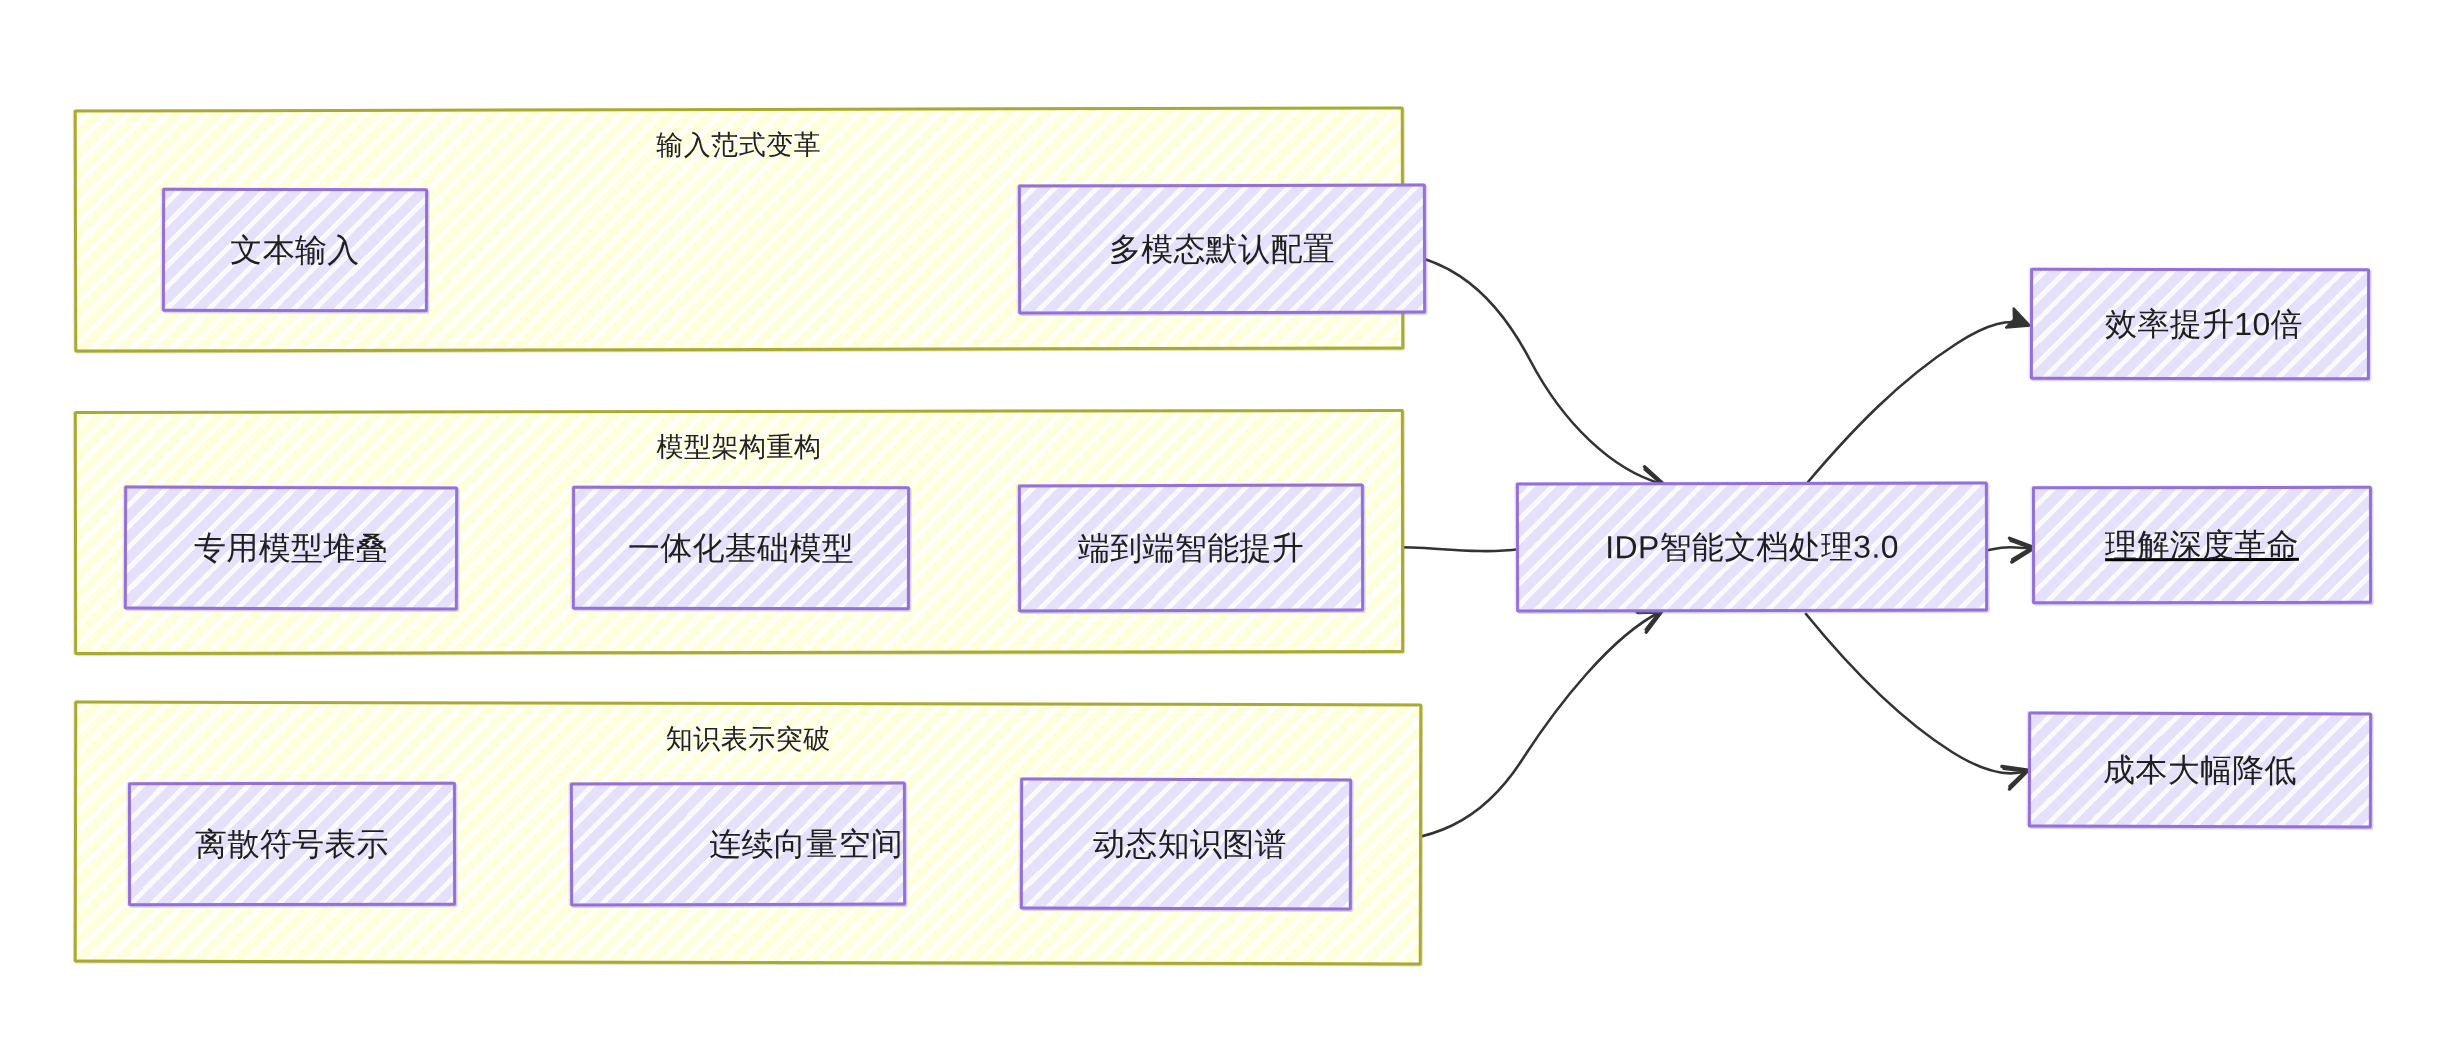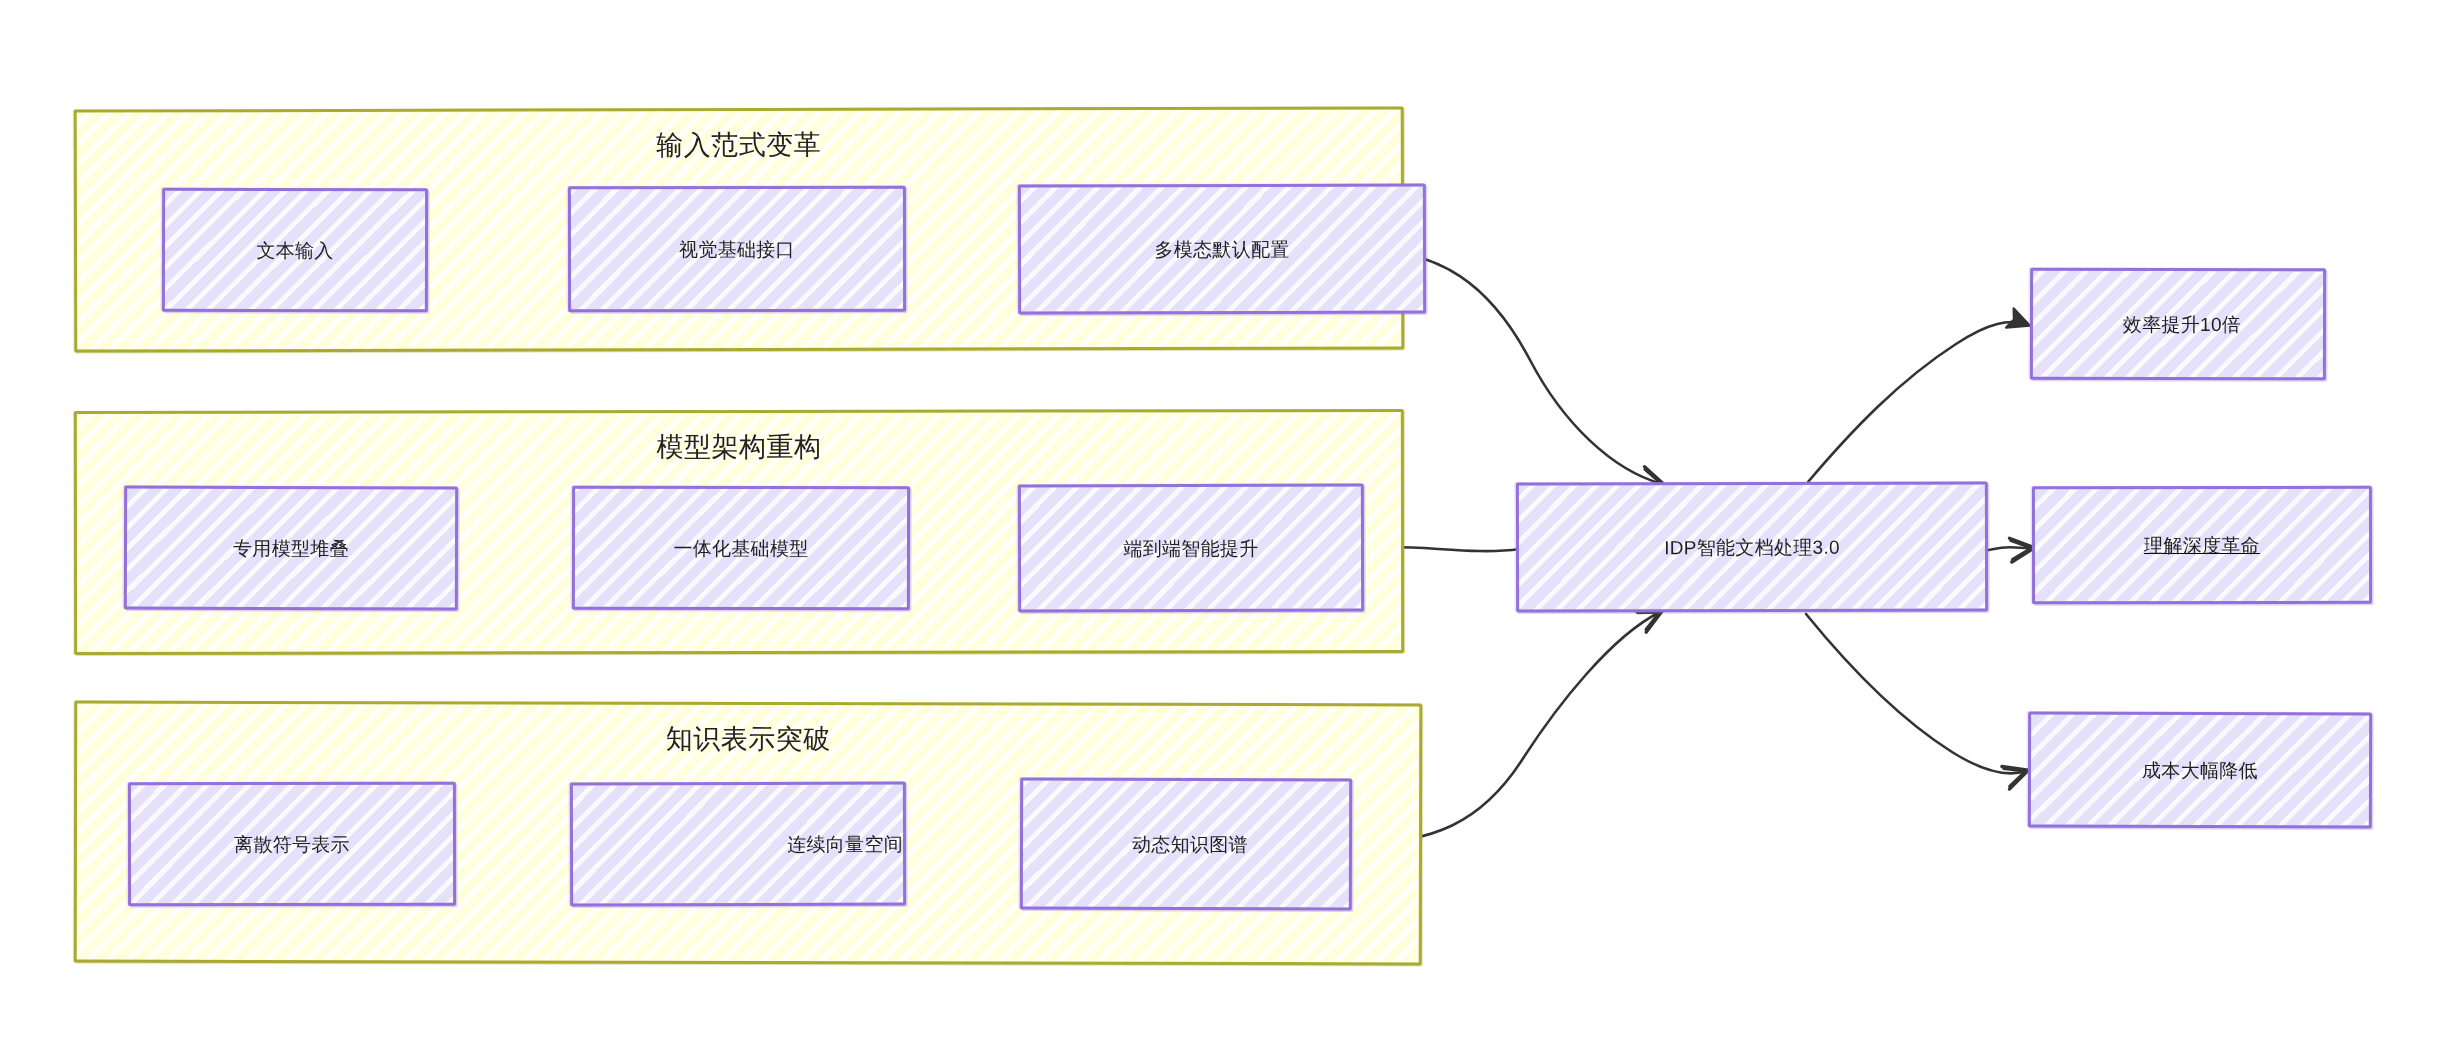--- a/index.html
+++ b/index.html
@@ -69,21 +69,21 @@
         rgba(230,225,250,0) 5px,
         rgba(230,225,250,0) 15px
       );
     display: flex;
     align-items: center;
     justify-content: center;
     box-shadow: 1.5px 1.5px 0 rgba(147,112,219,0.30),
                -1.5px -0.5px 0 rgba(147,112,219,0.18);
   }
   .node-label {
-    font-size: 19px;
+    font-size: 32px;
     color: #1f1f1f;
     white-space: nowrap;
     letter-spacing: 0.3px;
     line-height: 1;
   }
   
   .j1 { transform: rotate(-0.14deg); }
   .j2 { transform: rotate(0.12deg); }
   .j3 { transform: rotate(-0.08deg); }
   .j4 { transform: rotate(0.17deg); }
@@ -130,23 +130,20 @@
       <path d="M 1806,614 C 1850,668 1898,718 1952,752 C 1984,772 2008,777 2026,771" marker-end="url(#mk-open)"></path>
     </g>
   </svg>
 
   <div class="subgraph j1" style="left:74px; top:108px; width:1330px; height:243px;">
     <div class="subgraph-title">输入范式变革</div>
   </div>
   <div class="node j2" style="left:162px; top:188px; width:266px; height:124px;">
     <span class="node-label">文本输入</span>
   </div>
-  <div class="node j3" style="left:568px; top:186px; width:338px; height:126px;">
-    <span class="node-label">视觉基础接口</span>
-  </div>
   <div class="node j1" style="left:1018px; top:184px; width:408px; height:130px;">
     <span class="node-label">多模态默认配置</span>
   </div>
 
   <div class="subgraph j3" style="left:74px; top:410px; width:1330px; height:244px;">
     <div class="subgraph-title">模型架构重构</div>
   </div>
   <div class="node j4" style="left:124px; top:486px; width:334px; height:124px;">
     <span class="node-label">专用模型堆叠</span>
   </div>
@@ -167,21 +164,21 @@
     <span class="node-label">连续向量空间</span>
   </div>
   <div class="node j4" style="left:1020px; top:778px; width:332px; height:132px;padding-left:8px;">
     <span class="node-label">动态知识图谱</span>
   </div>
 
   <div class="node j1" style="left:1516px; top:482px; width:472px; height:130px;">
     <span class="node-label">IDP智能文档处理3.0</span>
   </div>
 
-  <div class="node j2" style="left:2030px; top:268px; width:296px; height:112px;padding-left:8px;">
+  <div class="node j2" style="left:2030px; top:268px; width:340px; height:112px;padding-left:8px;">
     <span class="node-label">效率提升10倍</span>
   </div>
   <div class="node j3" style="left:2032px; top:486px; width:340px; height:118px;text-decoration:underline;">
     <span class="node-label">理解深度革命</span>
   </div>
   <div class="node j4" style="left:2028px; top:712px; width:344px; height:116px;">
     <span class="node-label">成本大幅降低</span>
   </div>
 
 </div>

